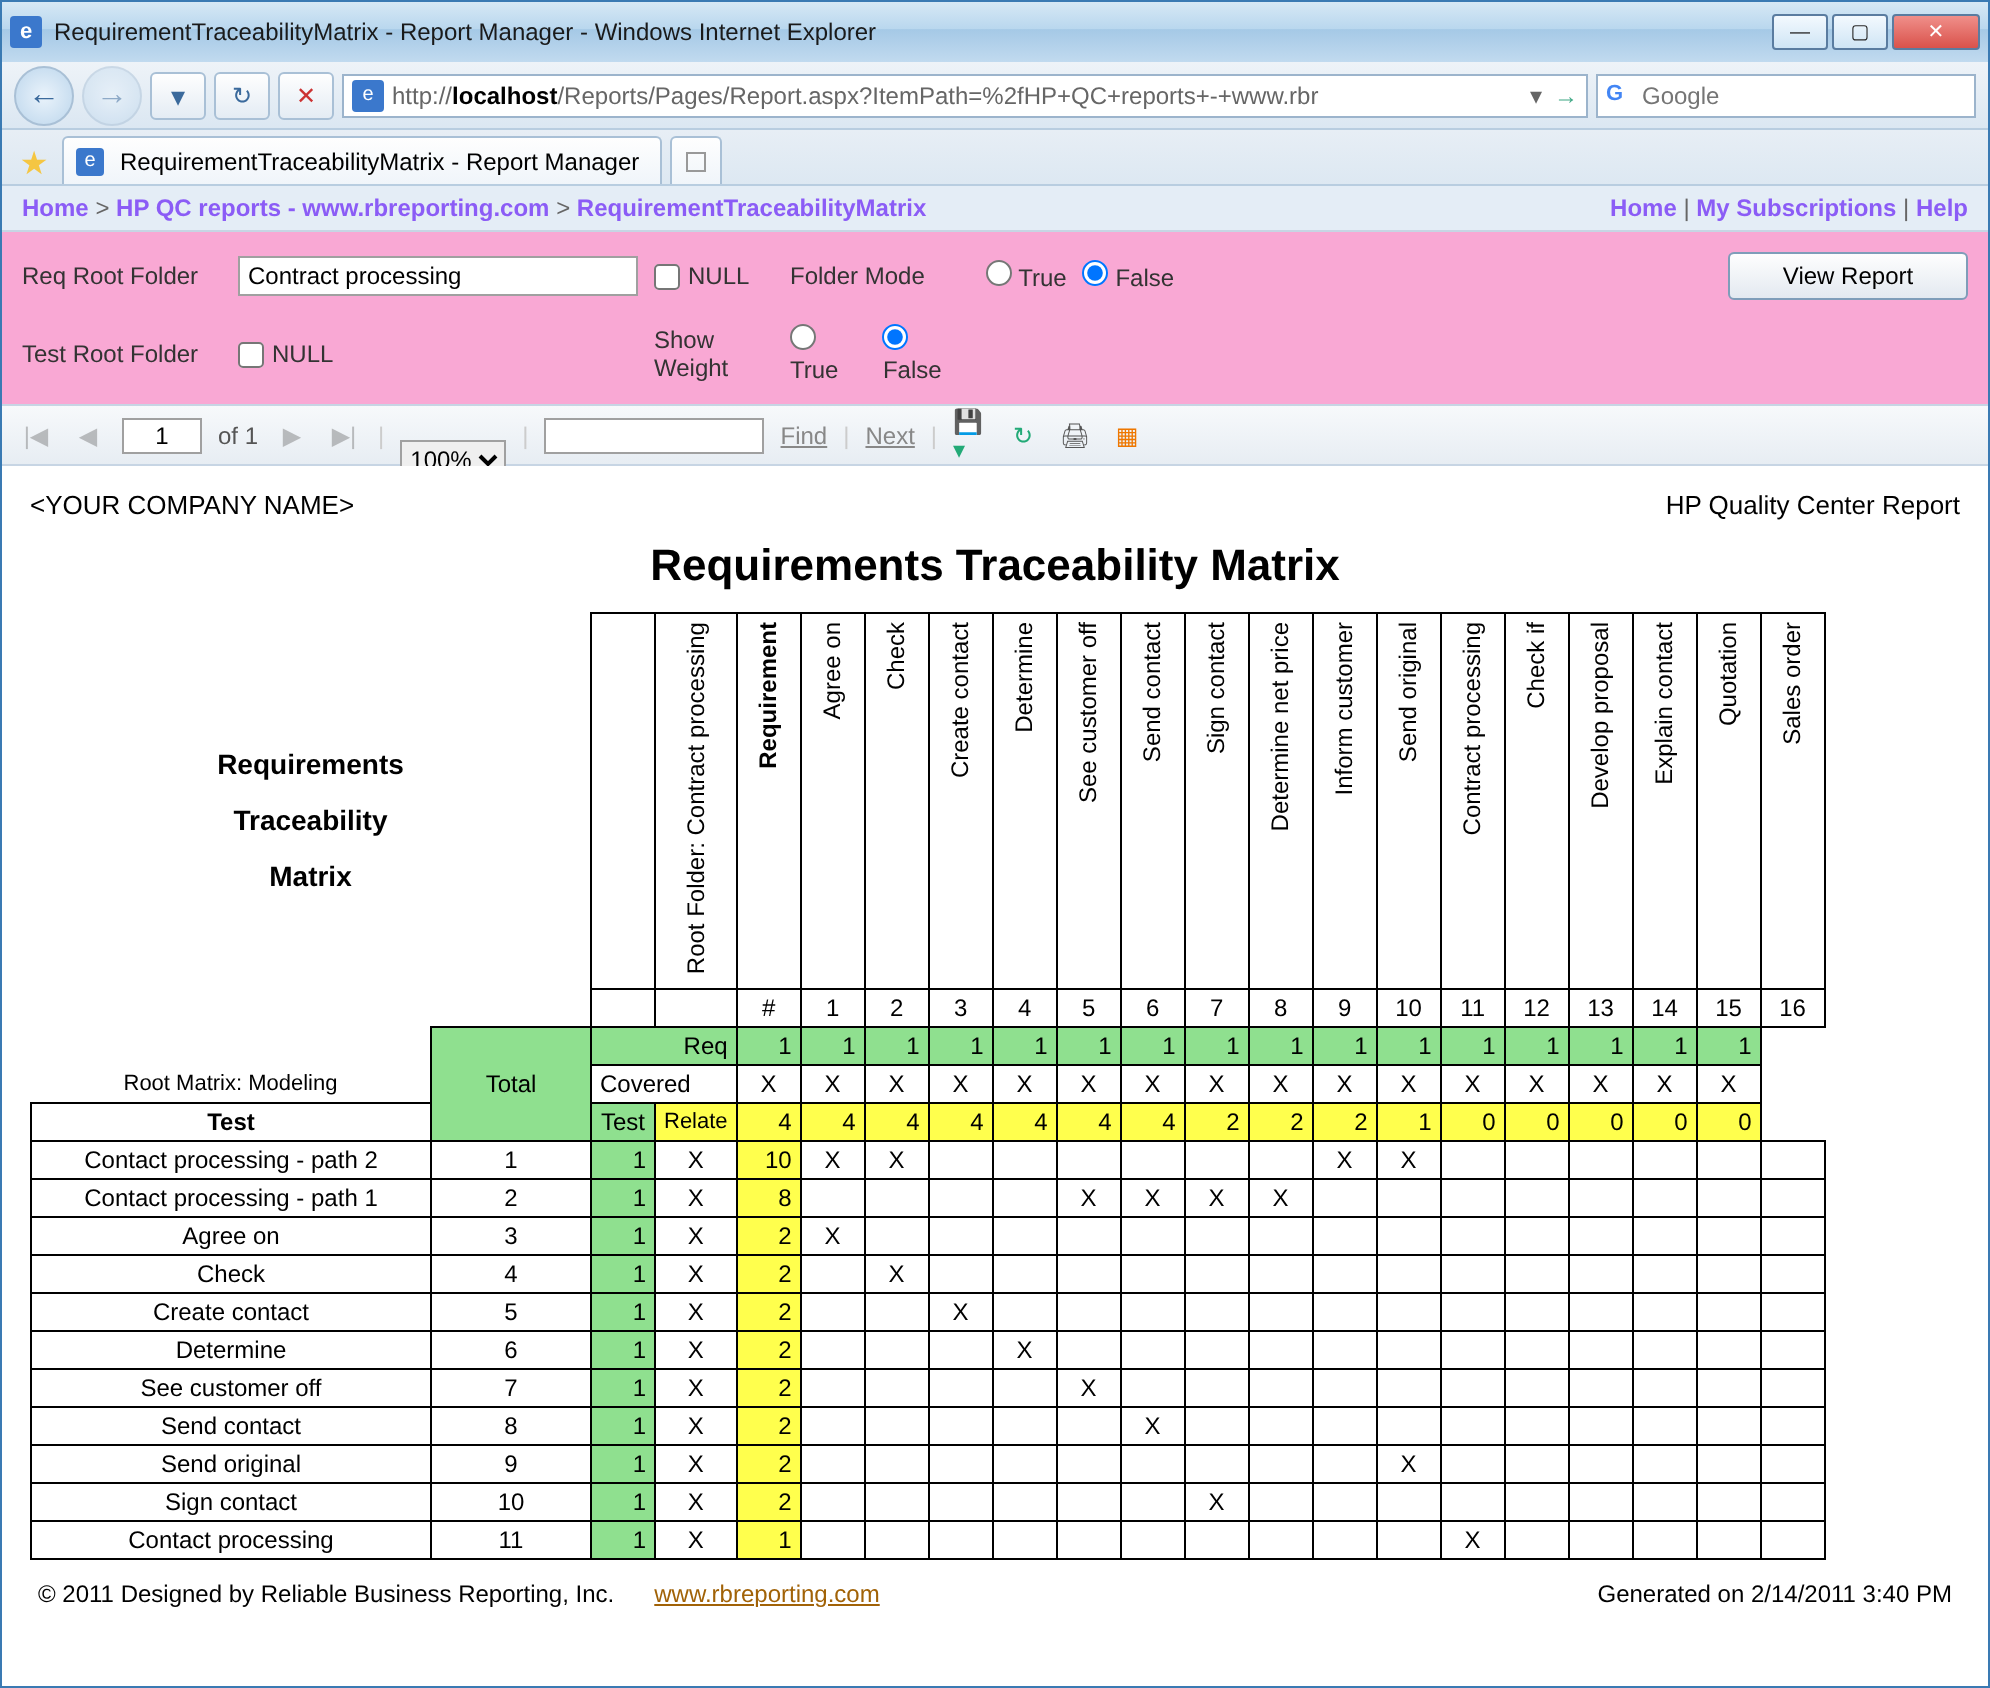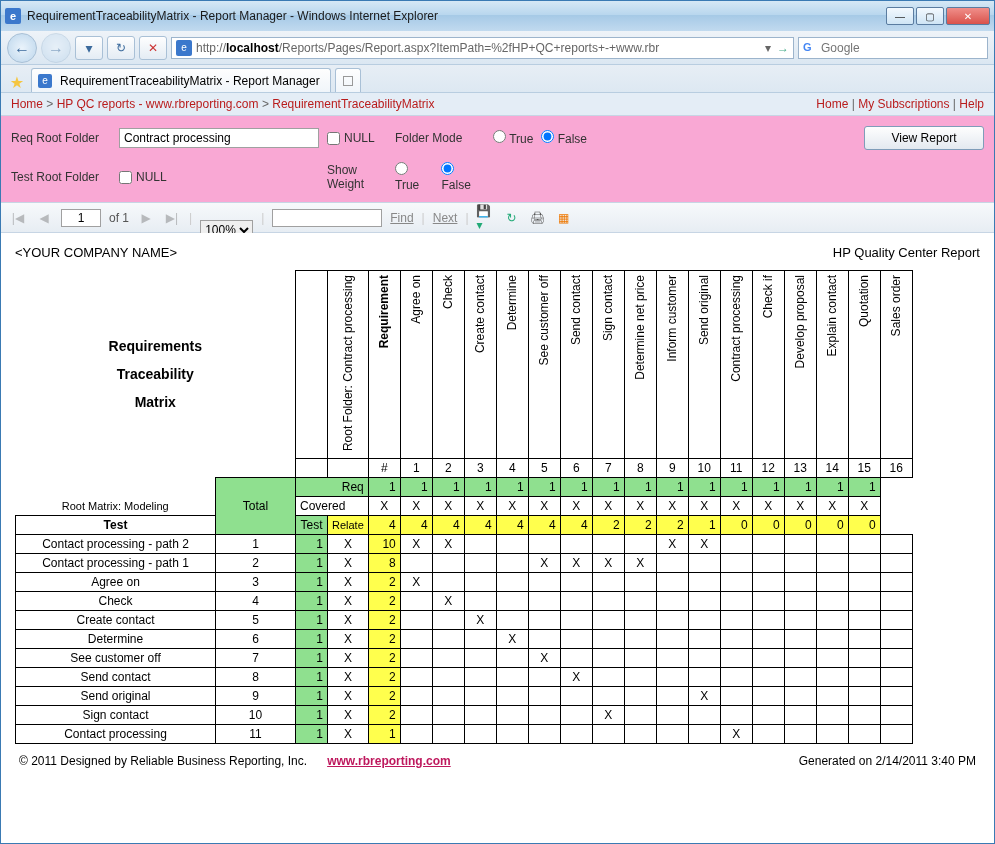--- a/index.html
+++ b/index.html
@@ -26,21 +26,21 @@
 .search-wrap .g { width:14px;height:14px;font-weight:bold;font-size:11px;color:#4285f4;margin-right:4px;}
 .search-input{flex:1;border:none;outline:none;font-size:12px;}
 
 
 .tabstrip { background: linear-gradient(#e7eef5,#dde8f2); height: 28px; display:flex; align-items:flex-end; padding:0 6px; gap:4px; border-bottom:1px solid #b8cde0;}
 .fav-star{width:20px;height:20px;display:inline-flex;align-items:center;justify-content:center;color:#f5c642;font-size:16px;}
 .tab { background:linear-gradient(#fefefe,#f0f5fa); border:1px solid #a9c0d6; border-bottom:none; border-radius:3px 3px 0 0; height:24px; padding:0 10px 0 6px; display:flex; align-items:center; gap:4px; min-width:280px;}
 
 
 .rm-header { background:#e4edf6; padding:4px 10px; font-size:12px; color:#1a4f8a; border-bottom:1px solid #c7d5e4; display:flex; justify-content:space-between;}
-.rm-header a{color:#b91c1c; text-decoration:none;}
+.rm-header a{color:#8b5cf6; text-decoration:none;font-weight:bold;}
 .rm-header .sep{color:#666;}
 
 
 .param-panel { background:#f9a8d4; padding:10px; display:grid; grid-template-columns: 100px 200px 60px 90px 160px 1fr 120px; row-gap:12px; align-items:center; column-gap:8px; border-bottom:1px solid #c7d5e4;}
 .param-panel label{color:#333;font-size:12px;}
 .txt{border:1px solid #a0a0a0; height:20px; padding:0 4px; font-size:12px; width:100%;}
 .chk{display:flex;align-items:center;gap:4px;font-size:12px;color:#333;}
 .radios{display:flex;align-items:center;gap:8px;font-size:12px;color:#333;}
 .view-btn{border:1px solid #7f9db9;background:linear-gradient(#fefefe,#e3e9f0);height:24px;border-radius:3px;font-size:12px;padding:0 14px;}
 
@@ -64,21 +64,21 @@
 table.matrix .noborder{border:none;}
 table.matrix .vhdr{vertical-align:top;height:170px;padding:4px 2px;}
 .vtxt{writing-mode:vertical-rl;transform:rotate(180deg);white-space:nowrap;display:inline-block;}
 .green{background:#8fe08f;}
 .yellow{background:#ffff4d;}
 .leftcell{text-align:left;padding-left:6px;}
 .big-label{font-size:14px;font-weight:bold;text-align:center;border:none;padding:8px;}
 .rootlabel{font-size:11px;text-align:left;}
 
 .footer{display:flex;justify-content:space-between;align-items:center;font-size:12px;padding:10px 4px 0;}
-.footer a{color:#be185d;font-weight:bold;}
+.footer a{color:#a16207;}
 </style>
 </head>
 <body>
 
 <div class="window">
   <div class="titlebar">
     <span class="favicon">e</span>
     <span class="title">RequirementTraceabilityMatrix - Report Manager - Windows Internet Explorer</span>
     <div class="win-btns">
       <div class="win-btn">—</div>
@@ -181,20 +181,21 @@
     <span class="tb-icon" style="color:#2a7">↻</span>
     <span class="tb-icon">🖨</span>
     <span class="tb-icon" style="color:#e70">▦</span>
   </div>
 
   <div class="report-body">
     <div class="rb-headrow">
       <span>&lt;YOUR COMPANY NAME&gt;</span>
       <span>HP Quality Center Report</span>
     </div>
+    <div class="rb-title">Requirements Traceability Matrix</div>
 
     <table class="matrix" id="matrix">
         <tbody>
           <tr>
             <td class="big-label noborder" rowspan="2" colspan="2" style="width:280px">
               <div>Requirements</div>
               <div style="margin:12px 0">Traceability</div>
               <div>Matrix</div>
             </td>
             <td class="vhdr"></td>

